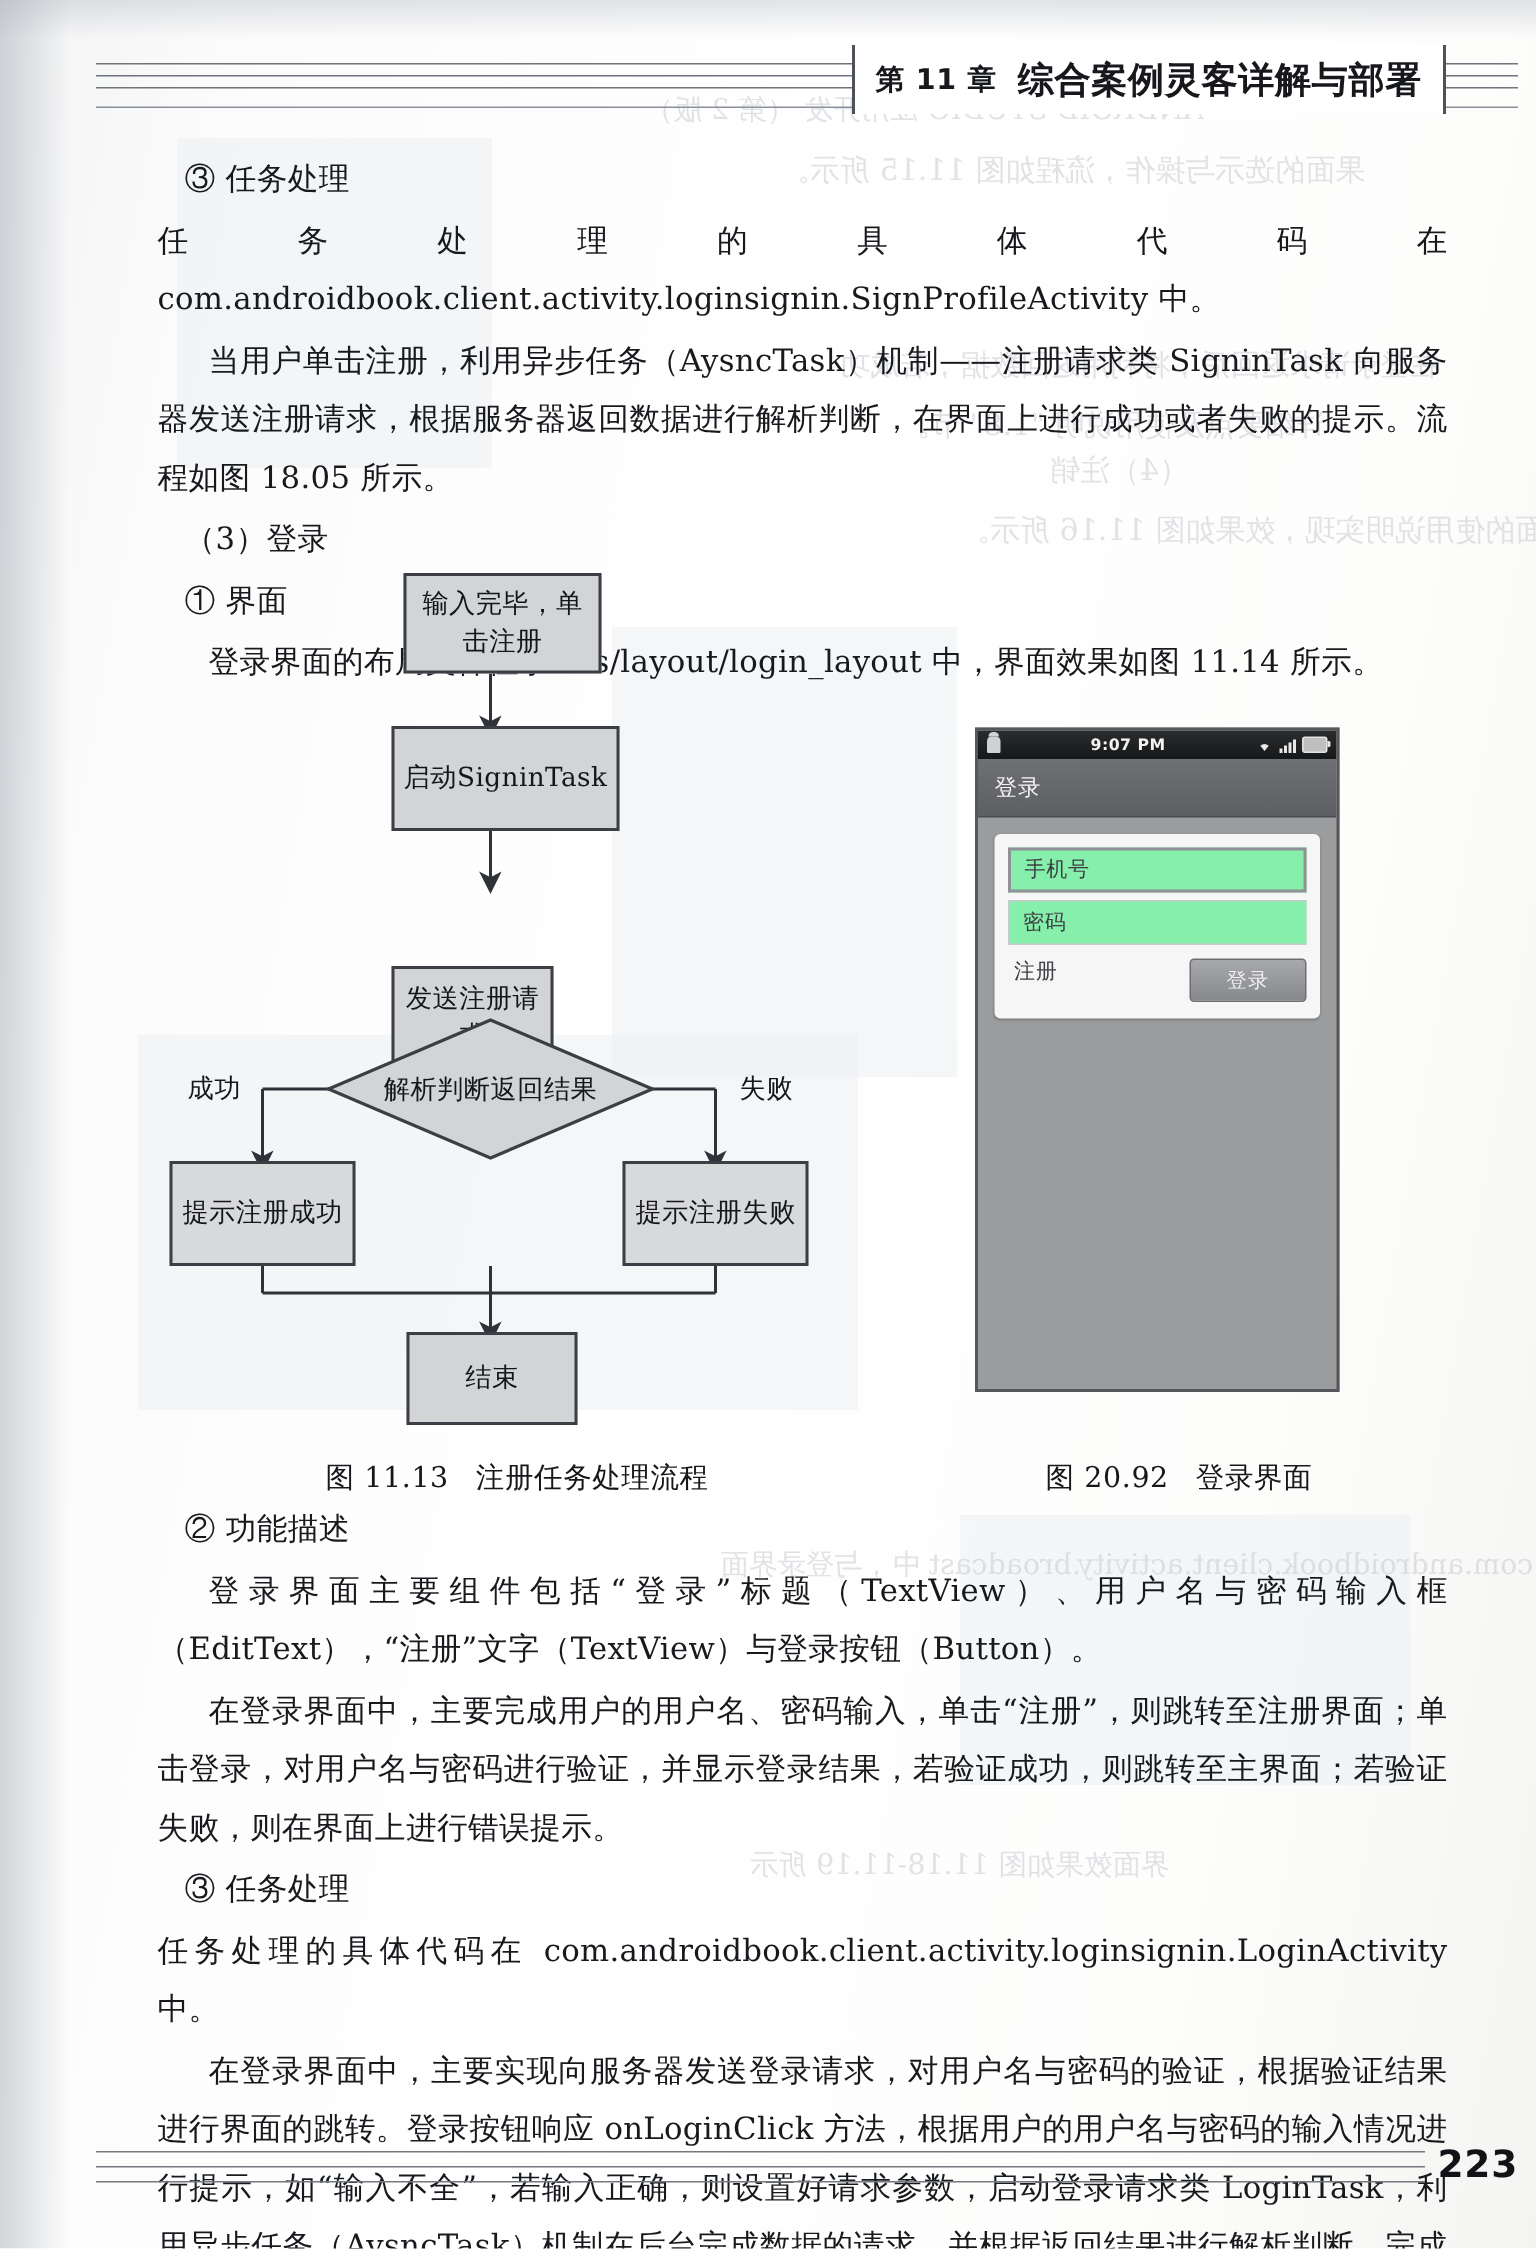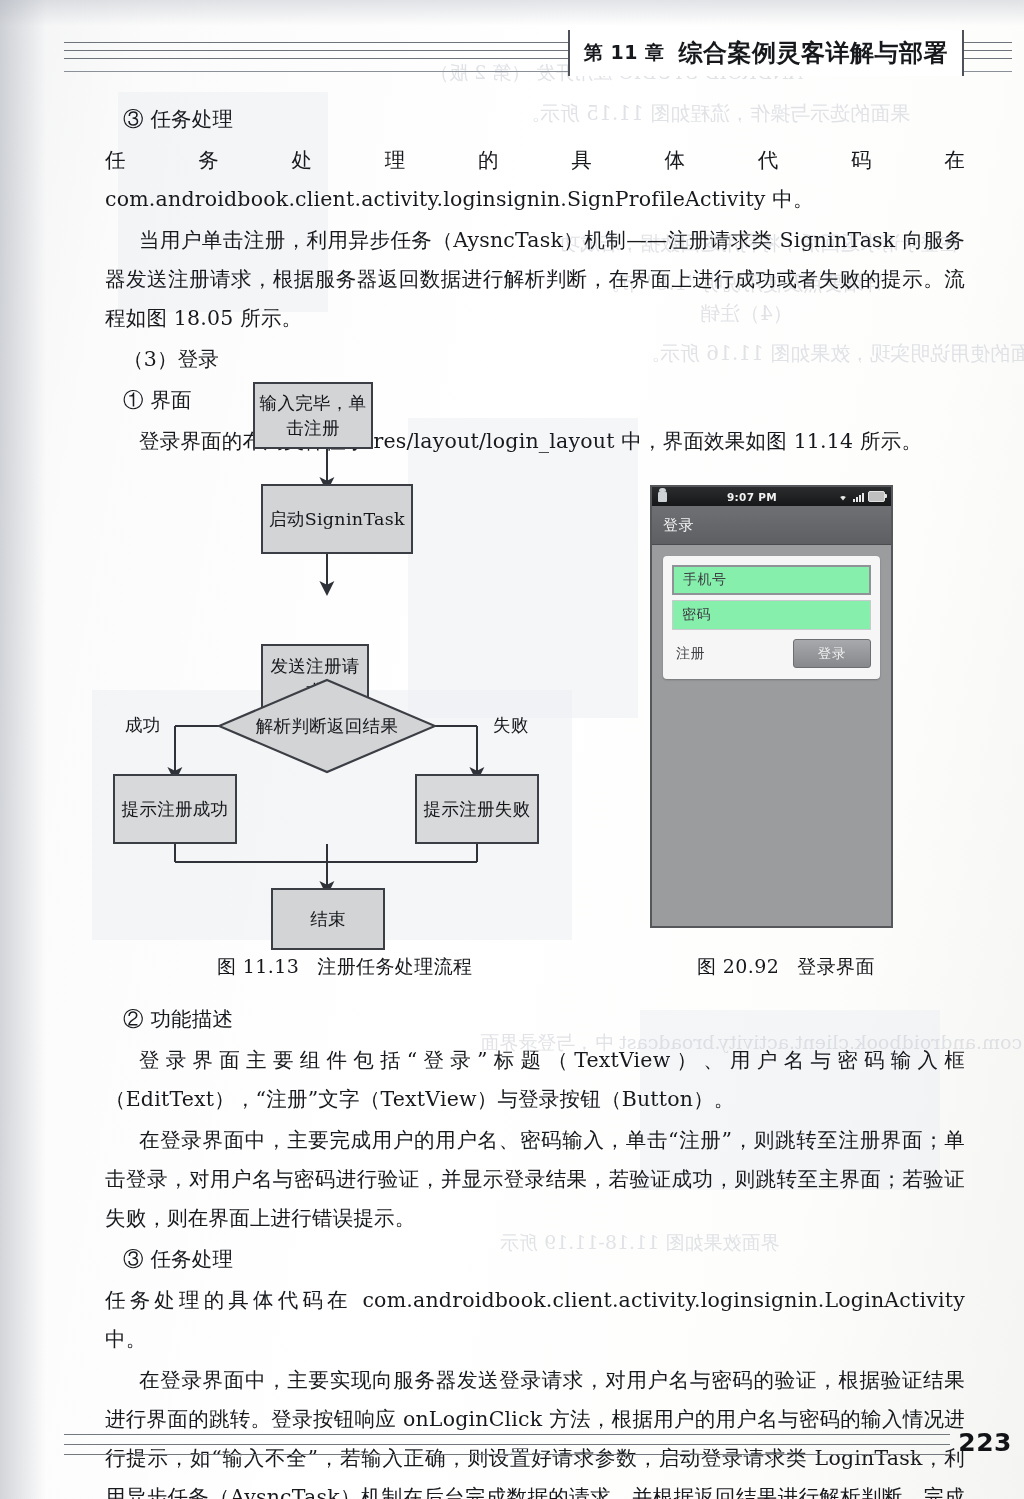--- a/index.html
+++ b/index.html
@@ -260,21 +260,20 @@
     padding-left: 9px;
     font-size: 14px;
     color: #3d3f43;
     box-sizing: border-box;
     letter-spacing: .5px;
   }
   .field.primary { border: 2px solid #8f9296; }
   .field.secondary { border: 1px solid #c8cacd; margin-top: 5px; }
   #card-row {
     display: flex;
-    align-items: center;
     justify-content: space-between;
     margin-top: 9px;
     padding-left: 4px;
   }
   #signup-link {
     font-size: 14px;
     color: #3d3f43;
     letter-spacing: .5px;
   }
   #login-btn {
@@ -291,20 +290,21 @@
   }
   #phone-body-fill { flex: 1; }
 
   
   .caption {
     position: absolute;
     font-size: 19px;
     color: #15171b;
     white-space: nowrap;
     letter-spacing: .4px;
+    margin-top: 18px;
   }
   .caption .num { margin-right: 18px; }
 
   
   #footer {
     position: absolute;
     left: 64px; top: 1428px; width: 948px; height: 50px;
   }
   #footer .rule {
     position: absolute;
@@ -391,21 +391,21 @@
 
         <line x1="70" y1="472" x2="70" y2="490" stroke="#2f3238" stroke-width="2"></line>
         <line x1="70" y1="490" x2="222" y2="490" stroke="#2f3238" stroke-width="2"></line>
 
         <line x1="372" y1="472" x2="372" y2="490" stroke="#2f3238" stroke-width="2"></line>
         <line x1="372" y1="490" x2="222" y2="490" stroke="#2f3238" stroke-width="2"></line>
 
         <line x1="222" y1="472" x2="222" y2="516" stroke="#2f3238" stroke-width="2" marker-end="url(#ah)"></line>
       </svg>
 
-      <div class="node" style="left:148px; top:10px; width:120px; height:67px; flex-direction:column;justify-content:center;">
+      <div class="node" style="left:164px; top:10px; width:132px; height:67px; flex-direction:column;justify-content:center;">
         <span>输入完毕，单</span>
         <span>击注册</span>
       </div>
 
       <div class="node" style="left:156px; top:112px; width:152px; height:70px;">
         <span>启动SigninTask</span>
       </div>
 
       <div class="node" style="left:156px; top:228px; width:108px; height:70px;margin-top:44px;">
         <span>发送注册请求</span>

